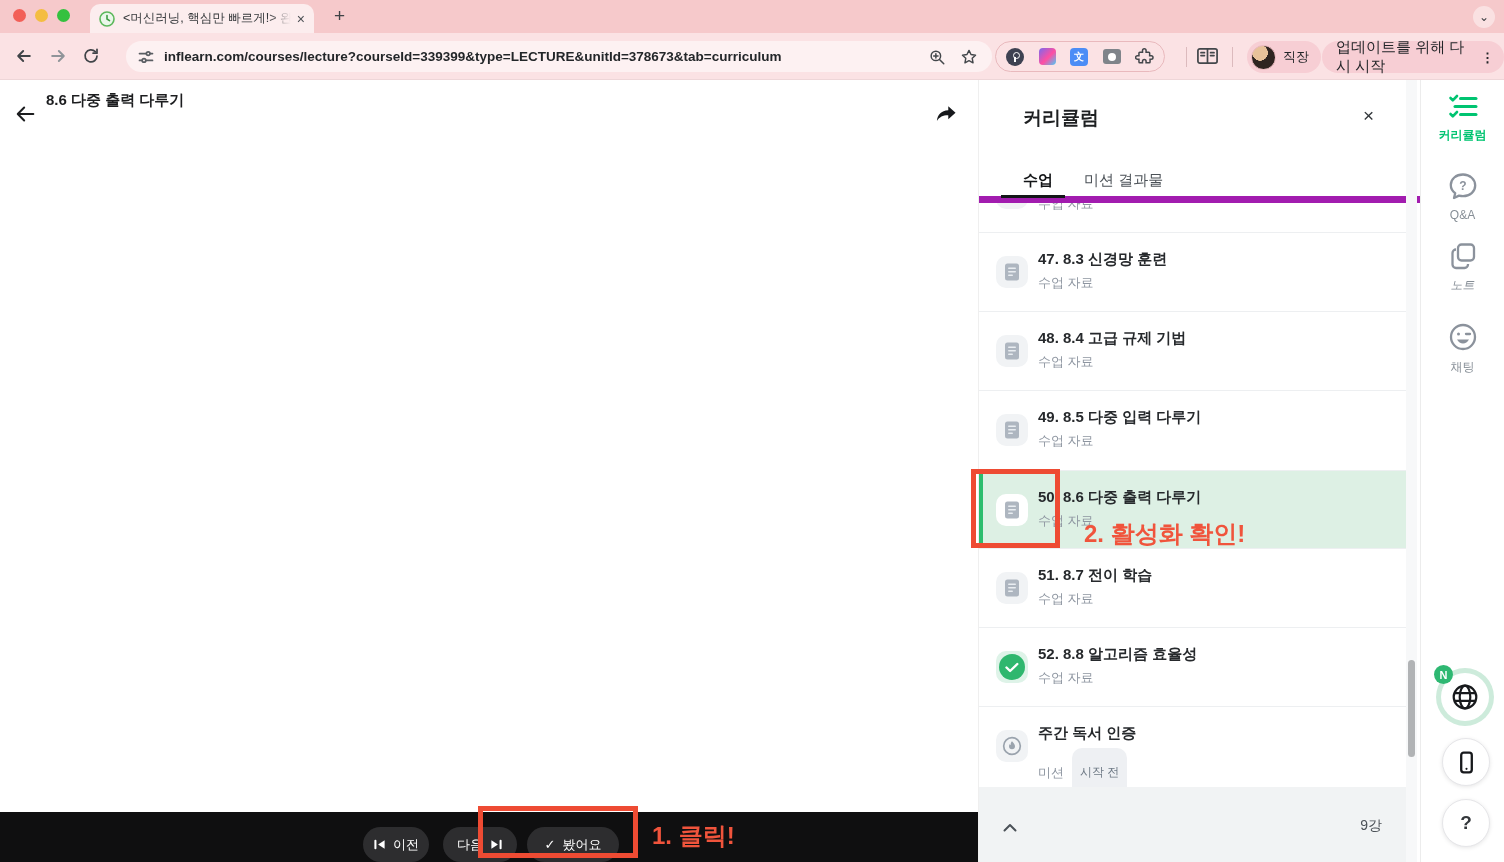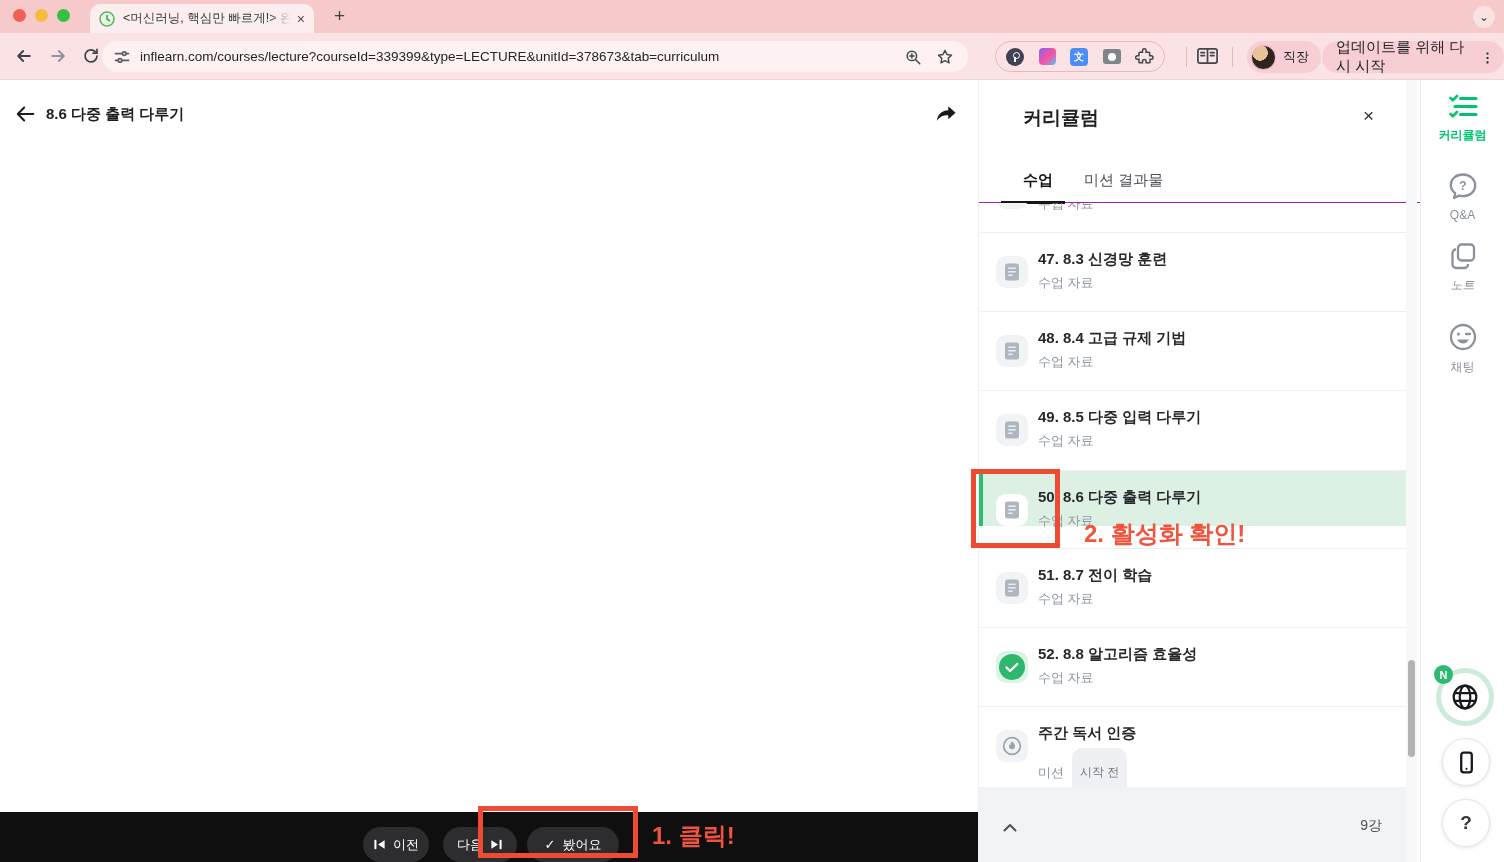--- a/index.html
+++ b/index.html
@@ -16,21 +16,21 @@
   .tab { position:absolute; left:90px; top:4px; width:224px; height:29px; background:#fcedee; border-radius:10px 10px 0 0; display:flex; align-items:center; padding:0 9px; }
   .favicon { width:16px; height:16px; flex:0 0 16px; margin-right:8px; }
   .tab-title { flex:1; font-size:12.5px; color:#35383b; white-space:nowrap; overflow:hidden; position:relative; }
   .tab-title .fade { position:absolute; right:0; top:0; bottom:0; width:22px; background:linear-gradient(90deg, rgba(252,237,238,0), #fcedee); }
   .tab-close { font-size:14px; color:#4b4f54; margin-left:6px; line-height:1; cursor:default; }
   .newtab-btn { position:absolute; left:334px; top:5px; font-size:19px; color:#3f4246; font-weight:400; }
   .tabsearch-btn { position:absolute; right:9px; top:6px; width:22px; height:22px; border-radius:50%; background:rgba(255,255,255,0.45); color:#3c3f43; font-size:12px; display:flex; align-items:center; justify-content:center; }
 
   .urlrow { position:absolute; left:0; top:33px; width:100%; height:47px; background:#fbe2e4; border-bottom:1px solid #eed6d8; display:flex; align-items:center; }
   .navbtn { margin-left:14px; display:flex; align-items:center; }
-  .urlbar { position:absolute; left:102px; top:8px; width:866px; height:31px; background:#fdf1f2; border-radius:16px; display:flex; align-items:center; padding:0 12px; }
+  .urlbar { position:absolute; left:126px; top:8px; width:866px; height:31px; background:#fdf1f2; border-radius:16px; display:flex; align-items:center; padding:0 12px;font-weight:bold; }
   .url-text { font-size:13.5px; color:#232629; margin-left:10px; flex:1; white-space:nowrap; overflow:hidden; }
   .urlbar .right-icons { display:flex; gap:14px; align-items:center; margin-right:2px; }
   .extgroup { position:absolute; left:995px; top:8px; width:170px; height:31px; border:1px solid #e9b9bd; border-radius:16px; display:flex; align-items:center; justify-content:space-between; padding:0 10px; }
   .ext-1password { width:18px; height:18px; border-radius:50%; background:#3e4252; position:relative; }
   .ext-1password::after { content:""; position:absolute; left:6.5px; top:4px; width:5px; height:5px; border-radius:50%; border:1.5px solid #fff; }
   .ext-1password::before { content:""; position:absolute; left:8.3px; top:9px; width:1.6px; height:5px; background:#fff; }
   .ext-clickup { width:17px; height:17px; border-radius:4px; background:linear-gradient(135deg,#7b68ee 0%,#ff4fa2 55%,#49ccf9 100%); }
   .ext-translate { width:18px; height:18px; border-radius:4px; background:#4c8df6; color:#fff; font-size:10px; font-weight:bold; display:flex; align-items:center; justify-content:center; }
   .ext-camera { width:18px; height:15px; border-radius:3px; background:#7f848a; position:relative; }
   .ext-camera::after { content:""; position:absolute; left:5px; top:3.5px; width:8px; height:8px; border-radius:50%; background:#fff; }
@@ -42,52 +42,52 @@
   .avatar { width:25px; height:25px; border-radius:50%; background:radial-gradient(circle at 35% 30%, #e8c29a 0 35%, #2e2420 36%); border:1px solid #e9b9be; }
   .profile-label { font-size:13px; color:#232629; }
   .update-pill { position:absolute; left:1322px; top:8px; height:32px; border-radius:16px; background:#f7ced4; display:flex; align-items:center; padding:0 10px 0 14px; gap:8px; }
   .update-label { font-size:15px; color:#232629; }
   .kebab { font-size:13px; color:#232629; letter-spacing:0; font-weight:bold; }
 
   
   .player { position:absolute; left:0; top:80px; width:978px; height:782px; background:#fff; }
   .lecture-header { position:absolute; left:0; top:0; width:100%; height:60px; background:#fff; }
   .back-btn { position:absolute; left:14px; top:22px; width:24px; height:24px; display:flex; align-items:center; justify-content:center; }
-  .lecture-title { position:absolute; left:46px; top:25px; font-size:15px; font-weight:bold; color:#1c1d1f; }
+  .lecture-title { position:absolute; left:46px; top:11px; font-size:15px; font-weight:bold; color:#1c1d1f; }
   .share-btn { position:absolute; right:20px; top:22px; width:24px; height:24px; display:flex; align-items:center; justify-content:center; }
   .bottombar { position:absolute; left:0; bottom:0; width:100%; height:50px; background:#0f0f10; }
   .pillbtn { position:absolute; top:15px; height:35px; border-radius:18px; background:#2d2d2f; color:#fff; font-size:13px; display:flex; align-items:center; justify-content:center; gap:7px; }
   .btn-prev { left:363px; width:66px; }
   .btn-next { left:443px; width:74px; }
   .btn-watched { left:527px; width:92px; }
   .check-glyph { font-size:13px; color:#fff; }
 
   
   .panel { position:absolute; left:978px; top:80px; width:442px; height:782px; background:#fff; border-left:1px solid #efefef; }
   .panel-title { position:absolute; left:44px; top:25px; font-size:19px; font-weight:bold; color:#1d1f21; }
   .panel-close { position:absolute; right:46px; top:26px; font-size:19px; color:#33373b; line-height:1; }
-  .tabbar { position:absolute; left:0; top:82px; width:100%; height:41px; border-bottom:1px solid #a21caf; }
+  .tabbar { position:absolute; left:0; top:82px; width:100%; height:41px; border-bottom:7px solid #a21caf; }
   .tab-lesson { position:absolute; left:44px; top:9px; font-size:15px; font-weight:bold; color:#121416; }
   .tab-underline { position:absolute; left:22px; bottom:-2px; width:64px; height:3px; background:#141618; }
   .tab-mission { position:absolute; left:105px; top:9px; font-size:15px; color:#4b5157; }
 
   .list { position:absolute; left:0; top:123px; width:431px; }
   .row-partial { position:absolute; left:0; top:0; width:100%; height:29px; overflow:hidden; }
   .row-partial .mini-icon { position:absolute; left:17px; top:-26px; }
   .row-partial .mini-sub { position:absolute; left:59px; top:-8px; font-size:13px; color:#8d95a0; }
   .item { position:absolute; left:0; width:100%; height:79px; border-top:1px solid #edeff1; background:#fff; }
   .item.active { background:#ddf0e4; }
   .active-bar { position:absolute; left:0; top:0; width:4px; height:100%; background:#2dbd6e; }
   .item-icon { position:absolute; left:17px; top:23px; width:32px; height:32px; border-radius:10px; background:#f1f3f5; display:flex; align-items:center; justify-content:center; }
   .item.active .item-icon { background:#fff; }
   .item-icon.done { background:#def3e8; }
   .item-title { position:absolute; left:59px; top:17px; font-size:15px; font-weight:bold; color:#26292c; white-space:nowrap; }
   .item-sub { position:absolute; left:59px; top:41px; font-size:13px; color:#8d95a0; display:flex; align-items:center; gap:8px; }
   .badge { background:#eef0f3; color:#6e7985; font-size:12px; border-radius:10px; padding:16px 8px; }
-  .r47 { top:29px; } .r48 { top:108px; } .r49 { top:187px; } .r50 { top:267px; height:56px; }
+  .r47 { top:29px; } .r48 { top:108px; } .r49 { top:187px; } .r50 { top:267px; height:78px; }
   .r51 { top:345px; } .r52 { top:424px; } .r53 { top:503px; }
 
   .section-row { position:absolute; left:0; top:707px; width:431px; height:75px; background:#f1f3f4; }
   .section-chevron { position:absolute; left:24px; top:31px; }
   .section-title { position:absolute; left:59px; top:15px; width:302px; font-size:15px; color:#3e454d; line-height:22px; }
   .section-count { position:absolute; right:28px; top:30px; font-size:14px; color:#4b5157; }
 
   .scrolltrack { position:absolute; right:3px; top:0; width:11px; height:100%; background:#f7f8f9; }
   .scrollthumb { position:absolute; right:5px; top:580px; width:7px; height:97px; border-radius:4px; background:#b1b3b5; }
 

